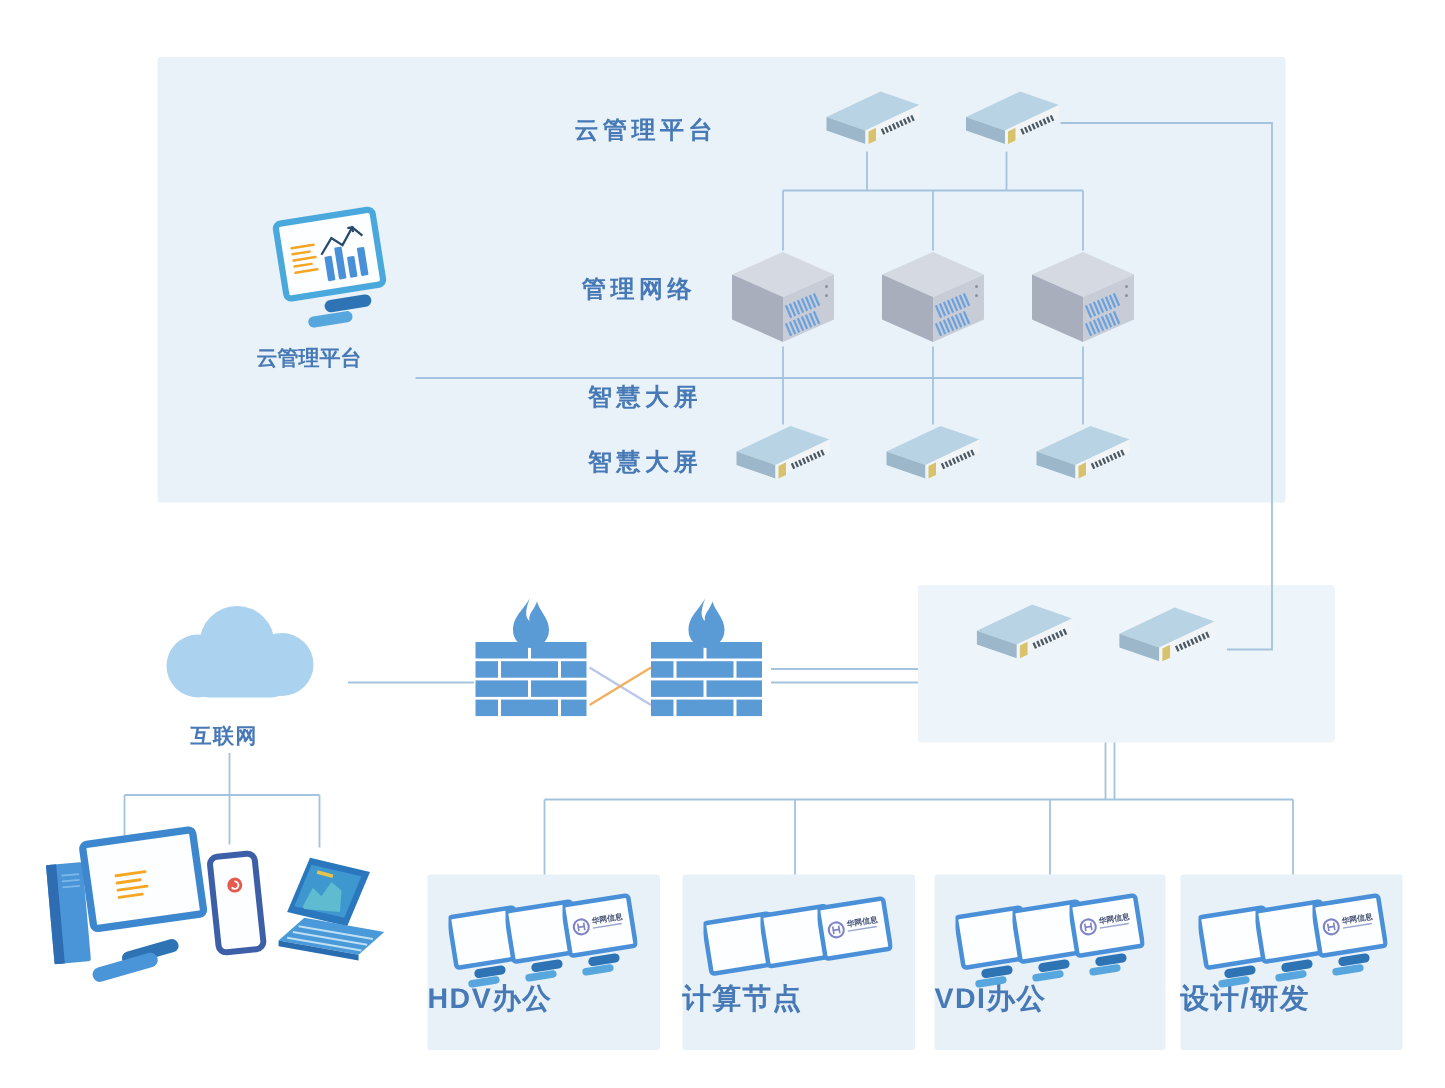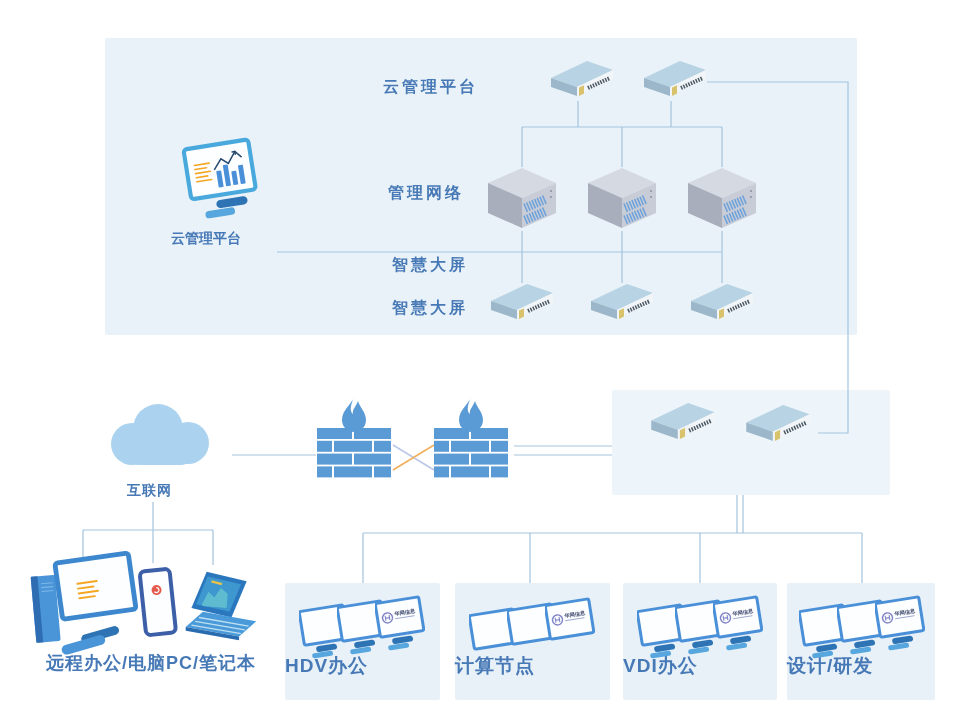--- a/index.html
+++ b/index.html
@@ -298,15 +298,14 @@
       <use href="#i-mon-stand" x="78" y="4" width="50" height="58"></use>
     <use href="#i-mon-logo" x="78" y="4" width="50" height="58"></use>
   </svg>
 
   <div class="lbl ls3" style="left:383px;top:77px">云管理平台</div>
   <div class="lbl ls3" style="left:388px;top:183px">管理网络</div>
   <div class="lbl ls3" style="left:392px;top:255px">智慧大屏</div>
   <div class="lbl ls3" style="left:392px;top:298px">智慧大屏</div>
   <div class="lbl fs17" style="left:171px;top:230px">云管理平台</div>
   <div class="lbl fs17" style="left:127px;top:482px;letter-spacing:1px">互联网</div>
-  <div class="lbl fs18 ctr" style="left:25px;top:651px;width:252px">远程办公/电脑PC/笔记本</div>
 
 </div>
 
 </body></html>

